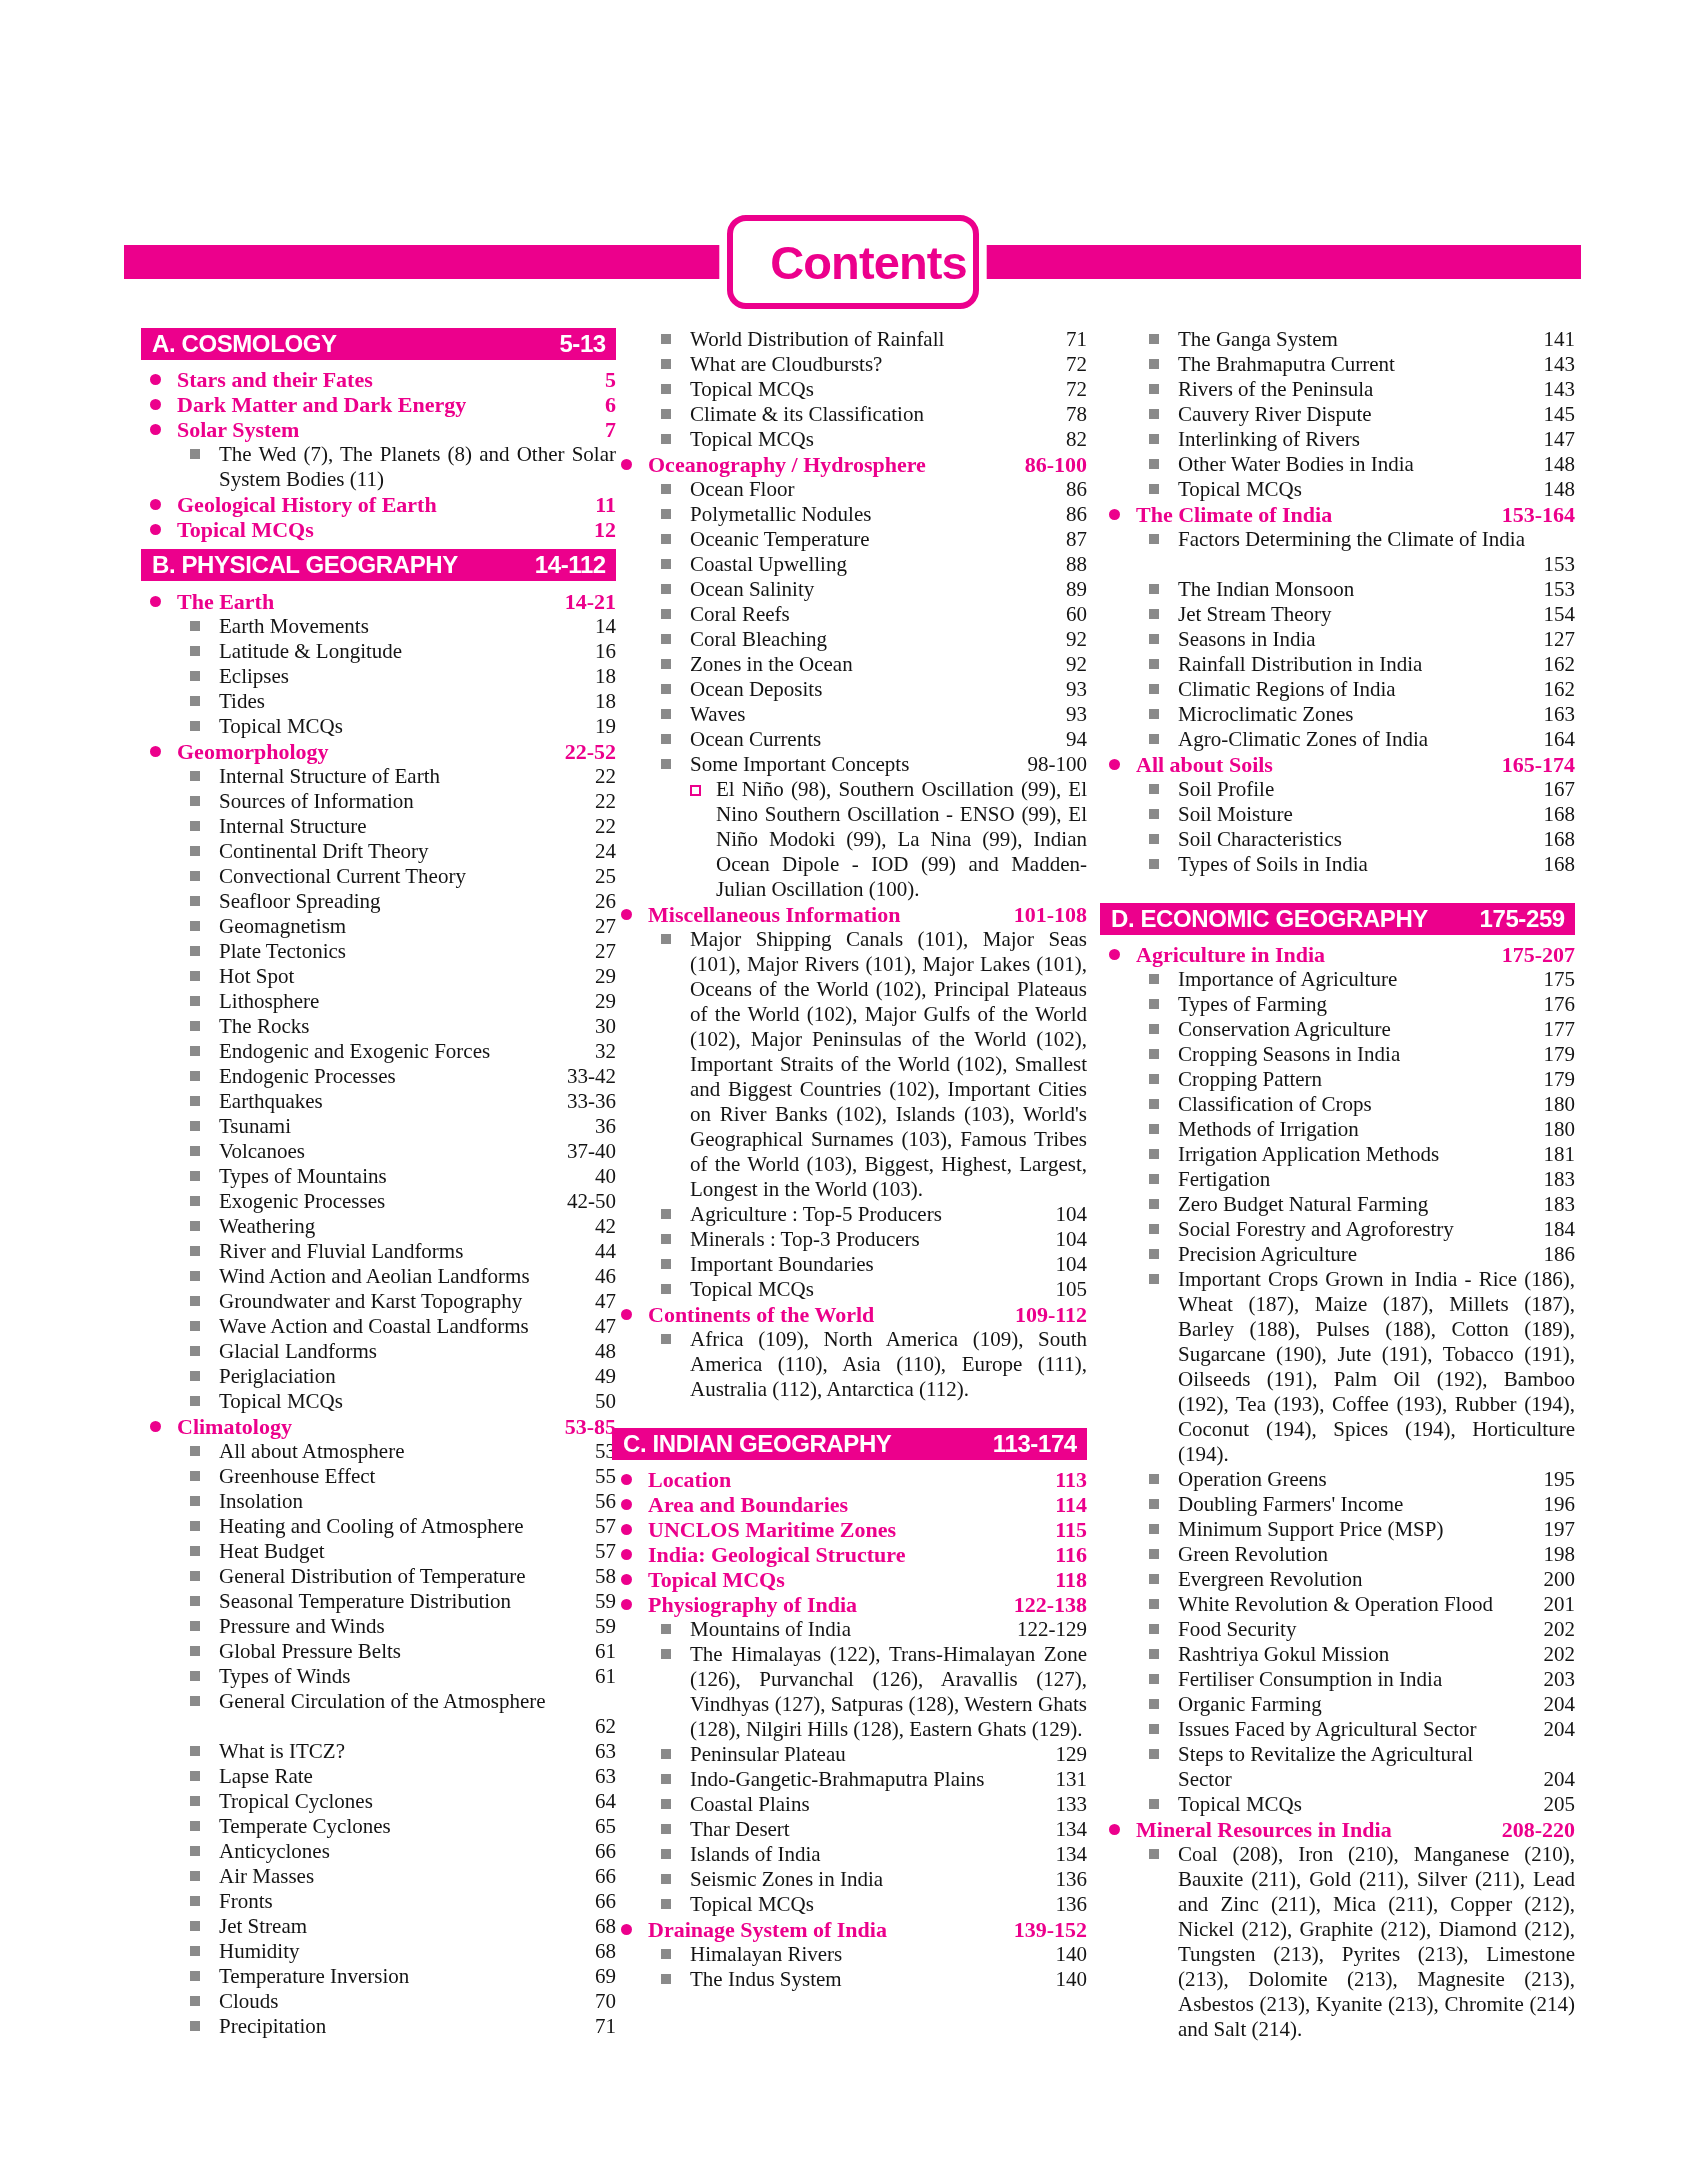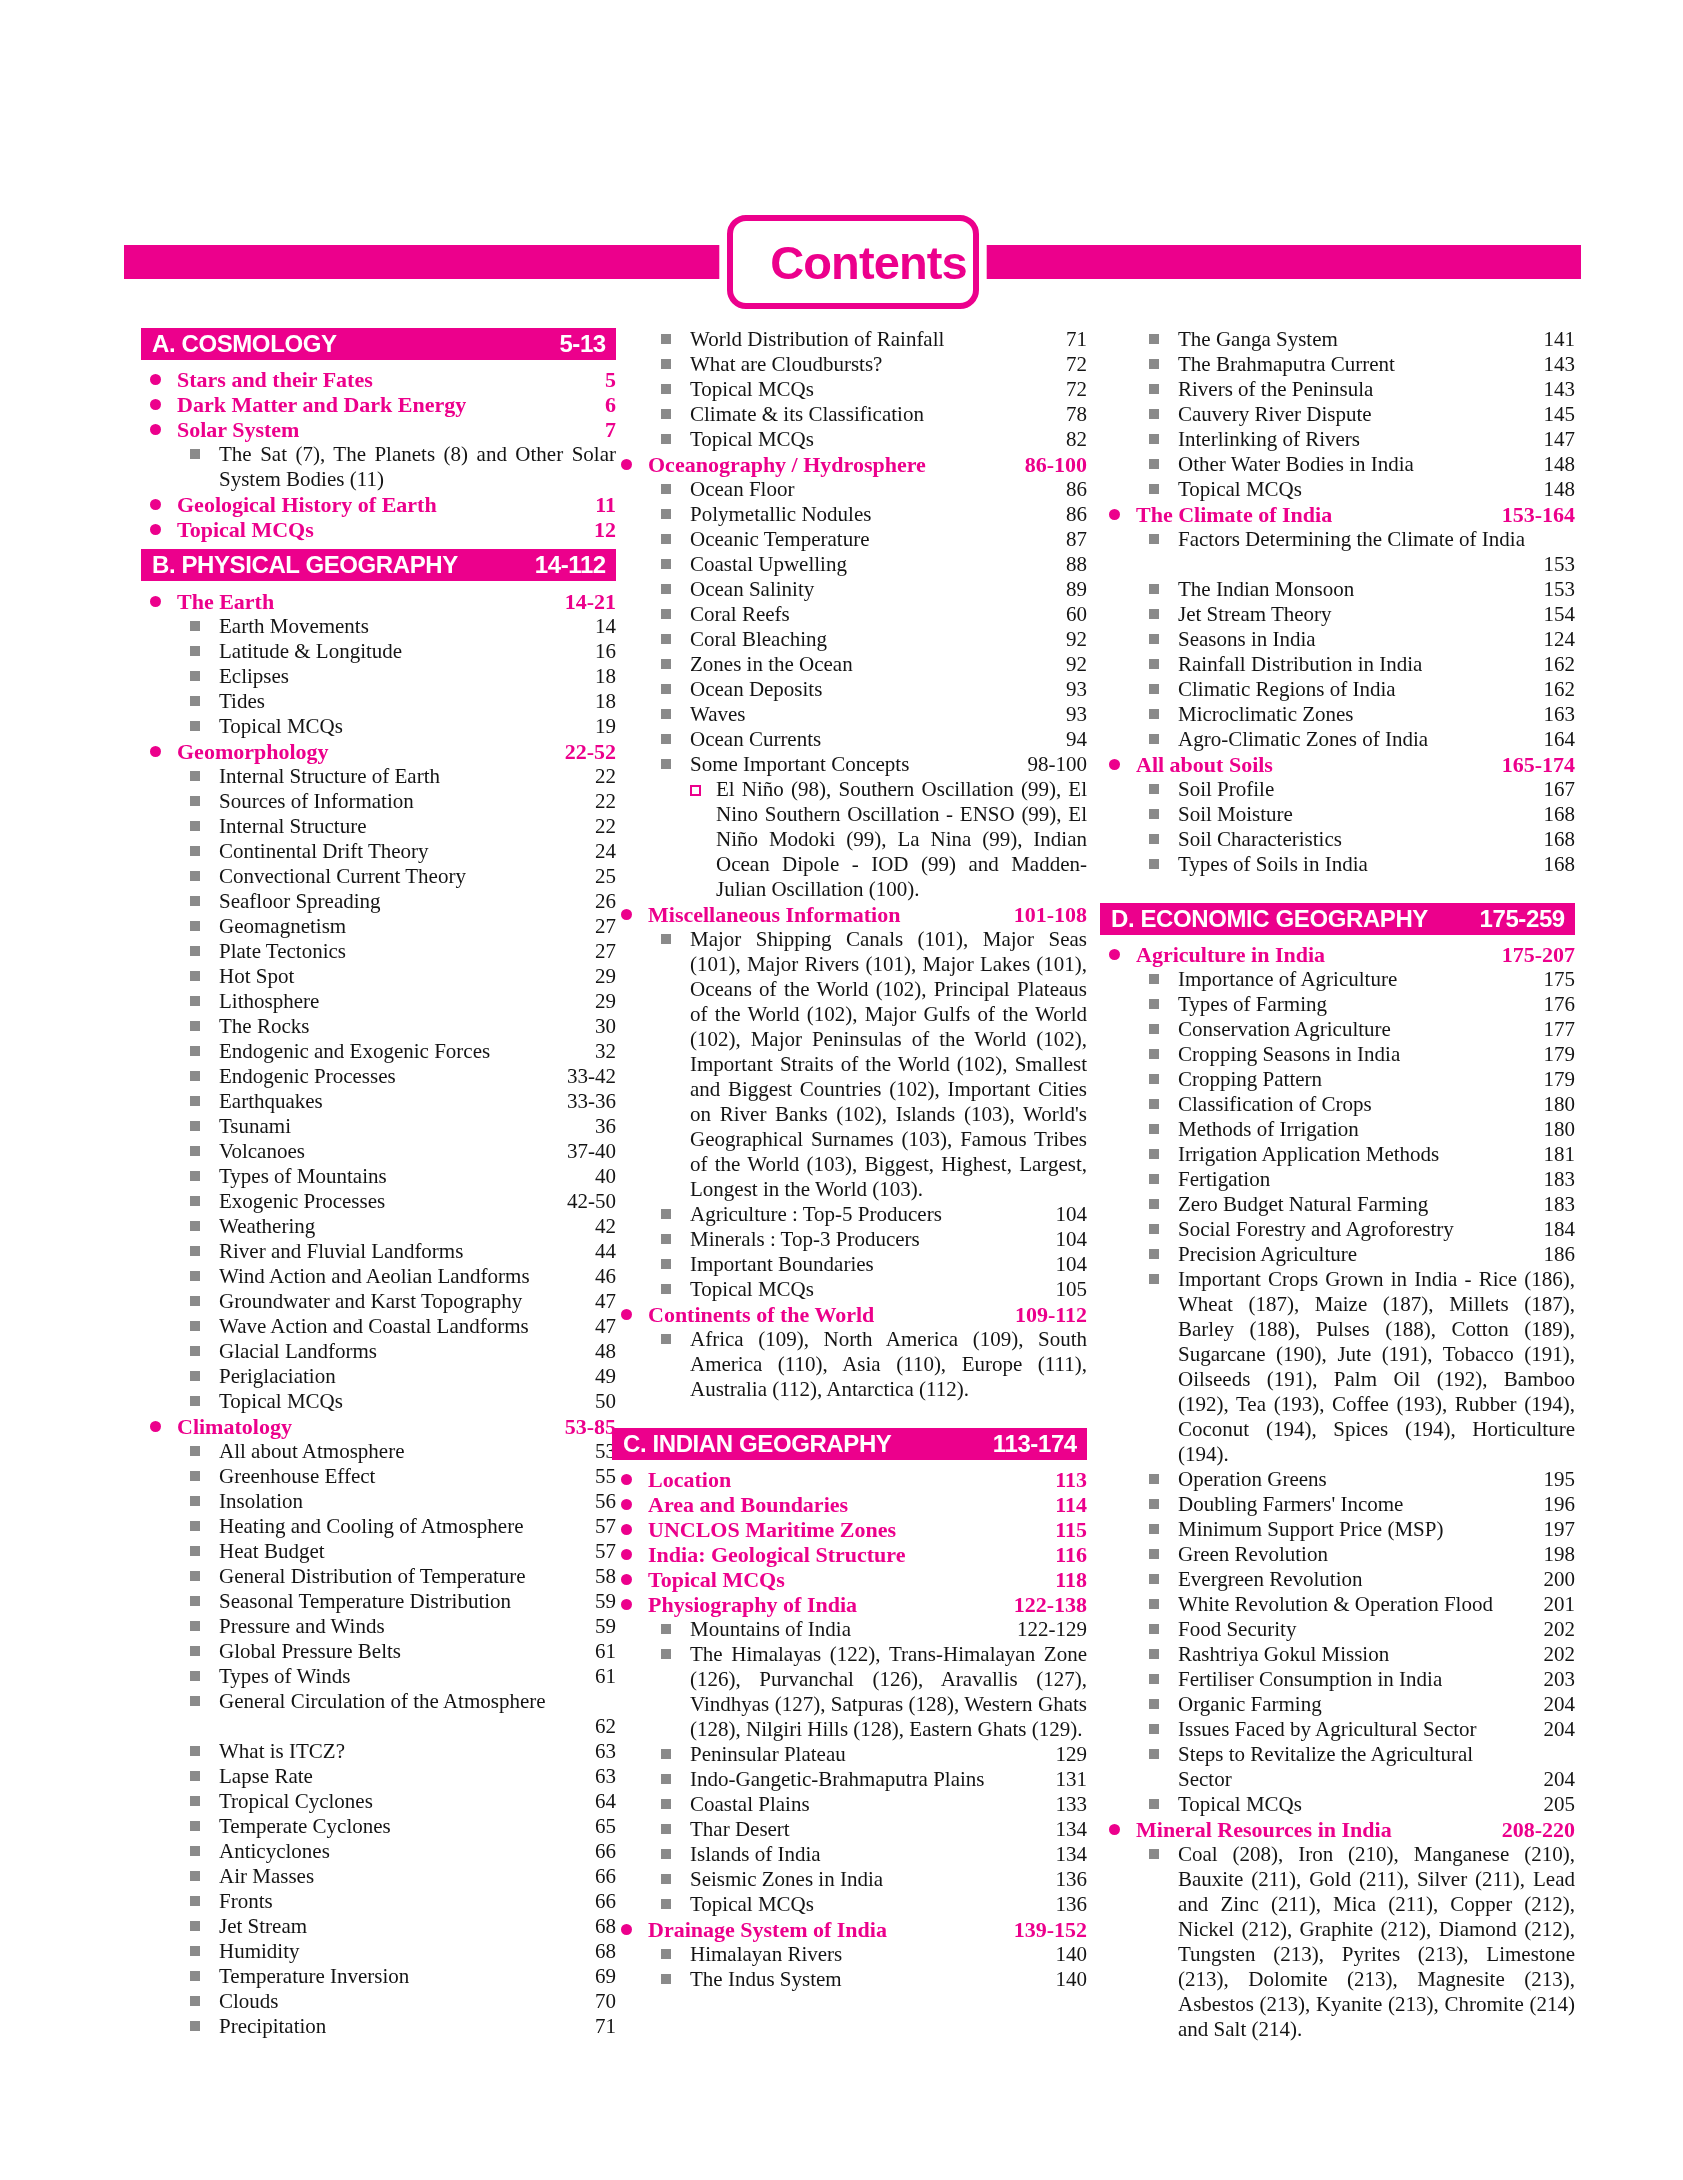--- a/index.html
+++ b/index.html
@@ -68,21 +68,21 @@
       <div class="row h-row">
         <span class="dot"></span>
         <span class="lbl">Dark Matter and Dark Energy</span>
         <span class="num">6</span>
       </div>
       <div class="row h-row">
         <span class="dot"></span>
         <span class="lbl">Solar System</span>
         <span class="num">7</span>
       </div>
-      <div class="para"><span class="sq para-sq"></span><span>The Sat (7), The Planets (8) and Other Solar System Bodies (11)</span></div>
+      <div class="para"><span class="sq para-sq"></span><span>The Wed (7), The Planets (8) and Other Solar System Bodies (11)</span></div>
       <div class="row h-row">
         <span class="dot"></span>
         <span class="lbl">Geological History of Earth</span>
         <span class="num">11</span>
       </div>
       <div class="row h-row">
         <span class="dot"></span>
         <span class="lbl">Topical MCQs</span>
         <span class="num">12</span>
       </div>
@@ -649,21 +649,21 @@
         <span class="num">153</span>
       </div>
       <div class="row i-row">
         <span class="sq"></span>
         <span class="lbl">Jet Stream Theory</span>
         <span class="num">154</span>
       </div>
       <div class="row i-row">
         <span class="sq"></span>
         <span class="lbl">Seasons in India</span>
-        <span class="num">124</span>
+        <span class="num">127</span>
       </div>
       <div class="row i-row">
         <span class="sq"></span>
         <span class="lbl">Rainfall Distribution in India</span>
         <span class="num">162</span>
       </div>
       <div class="row i-row">
         <span class="sq"></span>
         <span class="lbl">Climatic Regions of India</span>
         <span class="num">162</span>

